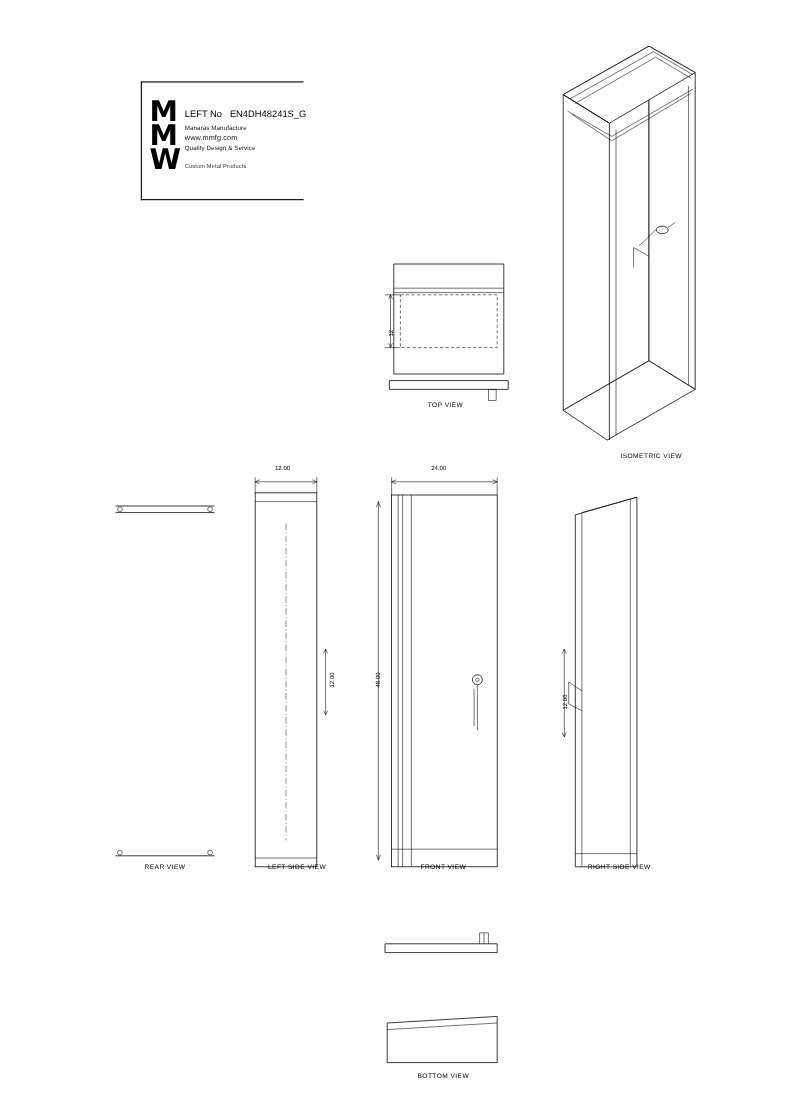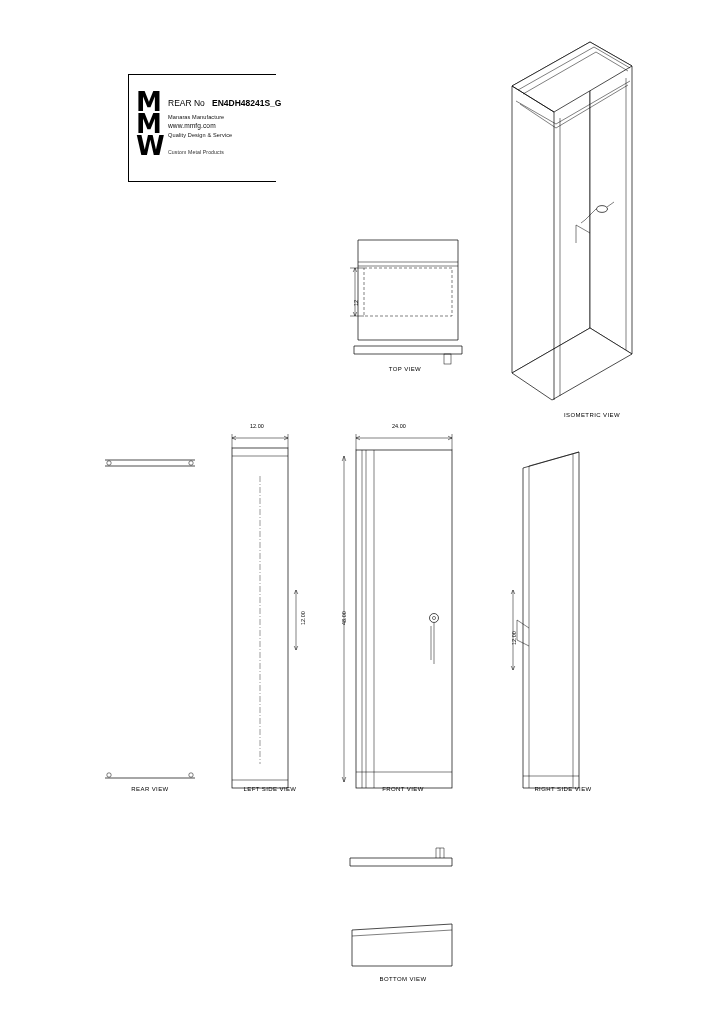--- a/index.html
+++ b/index.html
@@ -64,21 +64,21 @@
 
   .partno {
     position: absolute;
     left: 40px;
     top: 24px;
     font-size: 8.5px;
     white-space: nowrap;
     font-family: "Liberation Sans", sans-serif;
   }
   .partno .label { letter-spacing: 0px; }
-  .partno .value { font-weight: bold; }
+  .partno .value { font-weight: normal; }
 
   .company-line {
     position: absolute;
     left: 40px;
     font-size: 5.6px;
     color: #111;
     white-space: nowrap;
     letter-spacing: 0.1px;
   }
   .company-line.l1 { top: 40px; }
@@ -125,21 +125,21 @@
     <div class="tb-rule bottom"></div>
     <div class="tb-vline"></div>
 
     <div class="logo">
       <span class="l1">M</span>
       <span class="l2">M</span>
       <span class="l3">W</span>
     </div>
 
     <div class="partno">
-      <span class="label">REAR No</span>
+      <span class="label">LEFT No</span>
       <span>&nbsp;</span>
       <span class="value">EN4DH48241S_G</span>
     </div>
 
     <div class="company-line l1">Manaras Manufacture</div>
     <div class="company-line l2">www.mmfg.com</div>
     <div class="company-line l3">Quality Design &amp; Service</div>
     <div class="company-line l4">Custom Metal Products</div>
   </div>
 

